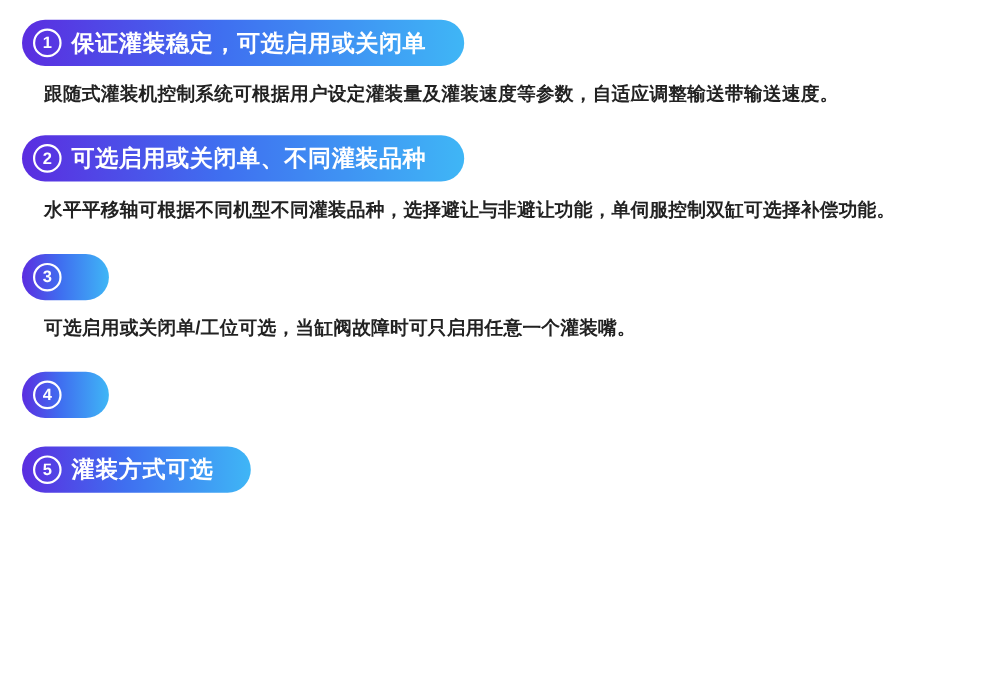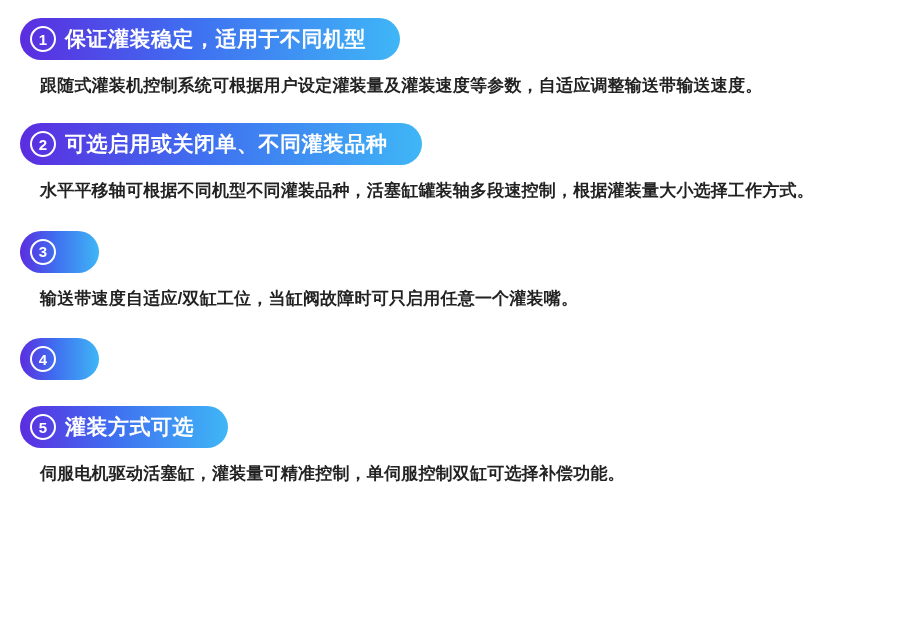--- a/index.html
+++ b/index.html
@@ -71,47 +71,46 @@
   .f5 { margin-top: 26px; }
 </style>
 </head>
 <body>
 
 <div class="page">
 
   <div class="feature f1">
     <div class="pill">
       <span class="badge">1</span>
-      <span class="pill-title">保证灌装稳定，适用于不同机型</span>
+      <span class="pill-title">保证灌装稳定，可选启用或关闭单</span>
     </div>
     <p class="desc">跟随式灌装机控制系统可根据用户设定灌装量及灌装速度等参数，自适应调整输送带输送速度。</p>
   </div>
 
   <div class="feature f2">
     <div class="pill">
       <span class="badge">2</span>
       <span class="pill-title">可选启用或关闭单、不同灌装品种</span>
     </div>
-    <p class="desc">水平平移轴可根据不同机型不同灌装品种，活塞缸罐装轴多段速控制，根据灌装量大小选择工作方式。</p>
+    <p class="desc">水平平移轴可根据不同机型不同灌装品种，选择避让与非避让功能，单伺服控制双缸可选择补偿功能。</p>
   </div>
 
   <div class="feature f3">
     <div class="pill">
       <span class="badge">3</span>
     </div>
-    <p class="desc">输送带速度自适应/双缸工位，当缸阀故障时可只启用任意一个灌装嘴。</p>
+    <p class="desc">可选启用或关闭单/工位可选，当缸阀故障时可只启用任意一个灌装嘴。</p>
   </div>
 
   <div class="feature f4">
     <div class="pill">
       <span class="badge">4</span>
     </div>
   </div>
 
   <div class="feature f5">
     <div class="pill">
       <span class="badge">5</span>
       <span class="pill-title">灌装方式可选</span>
     </div>
-    <p class="desc">伺服电机驱动活塞缸，灌装量可精准控制，单伺服控制双缸可选择补偿功能。</p>
   </div>
 
 </div>
 
 </body></html>

